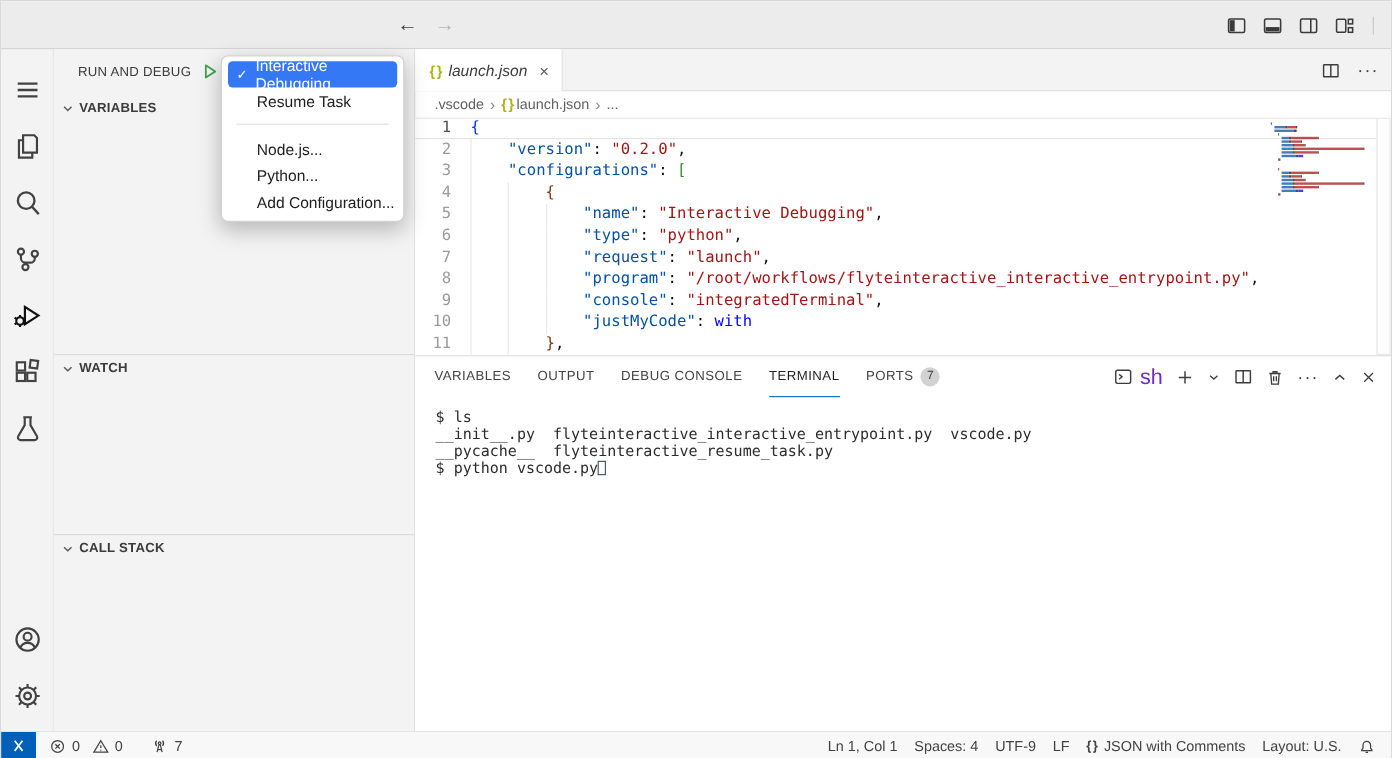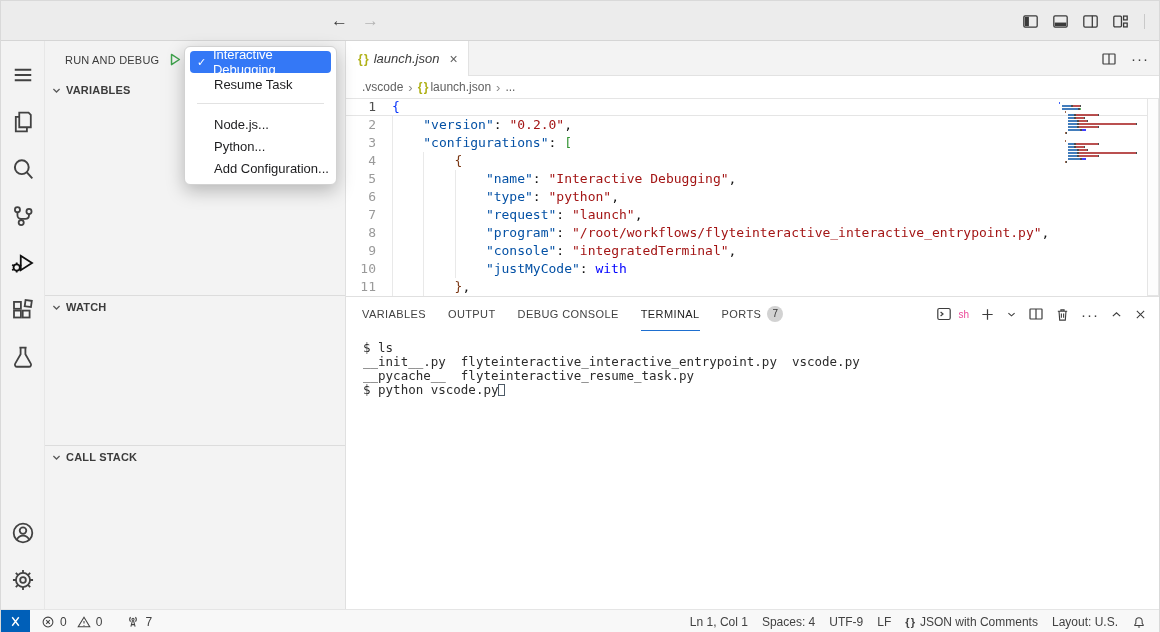--- a/index.html
+++ b/index.html
@@ -70,21 +70,21 @@
 
   
   .panel { height:313px; border-top:1px solid #e0e0e0; background:#fff; position:relative; }
   .panel-tabs { height:34px; display:flex; align-items:center; padding-left:16px; gap:22px; }
   .ptab { height:34px; display:flex; align-items:center; gap:6px; font-size:11px; letter-spacing:.4px;
     color:#424242; border-bottom:1.5px solid transparent; }
   .ptab.active { color:#1f1f1f; border-bottom-color:#1e6fd0; }
   .badge { min-width:16px; height:16px; border-radius:8px; background:#d2d2d2; color:#333; font-size:10px;
     display:flex; align-items:center; justify-content:center; padding:0 4px; letter-spacing:0; }
   .panel-toolbar { position:absolute; right:12px; top:0; height:34px; display:flex; align-items:center; gap:11px; color:#3d3d3d; }
-  .shell-label { font-size:10px; color:#ec4899; margin-left:-5px; }
+  .shell-label { font-size:18px; color:#6d28d9; margin-left:-5px; }
   .term { padding:10px 0 0 17px; font-family:"DejaVu Sans Mono", monospace; font-size:12.5px; line-height:14px; color:#2b2b2b; white-space:pre; }
   .cursor-box { display:inline-block; width:7px; height:12px; border:1px solid #4d5a66; vertical-align:-2px; }
 
   
   .statusbar { height:24px; background:#f8f8f8; border-top:1px solid #e5e5e5; display:flex; align-items:center;
     font-size:12px; color:#424242; }
   .sb-remote { width:29px; height:24px; background:#005fb8; color:#fff; display:flex; align-items:center; justify-content:center; }
   .sb-item { display:flex; align-items:center; gap:4px; padding:0 7px; height:24px; }
   .sb-left { display:flex; align-items:center; margin-left:4px; }
   .sb-right { margin-left:auto; display:flex; align-items:center; margin-right:6px; }

